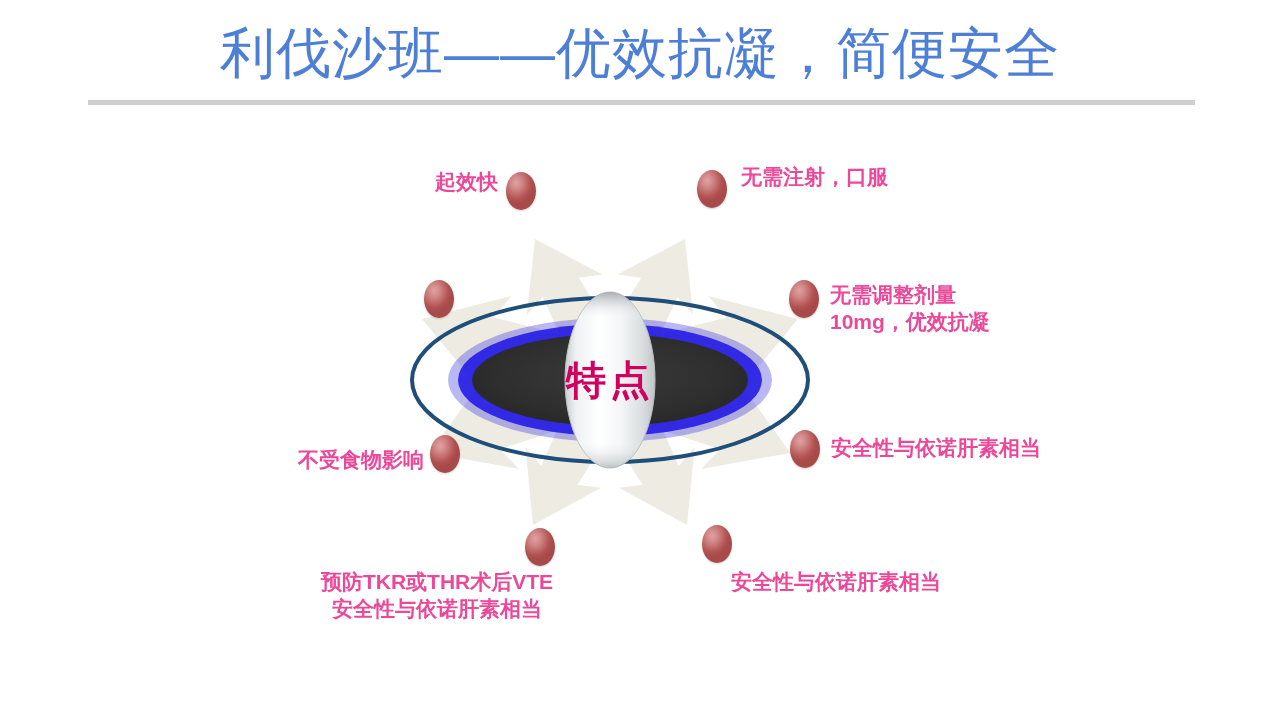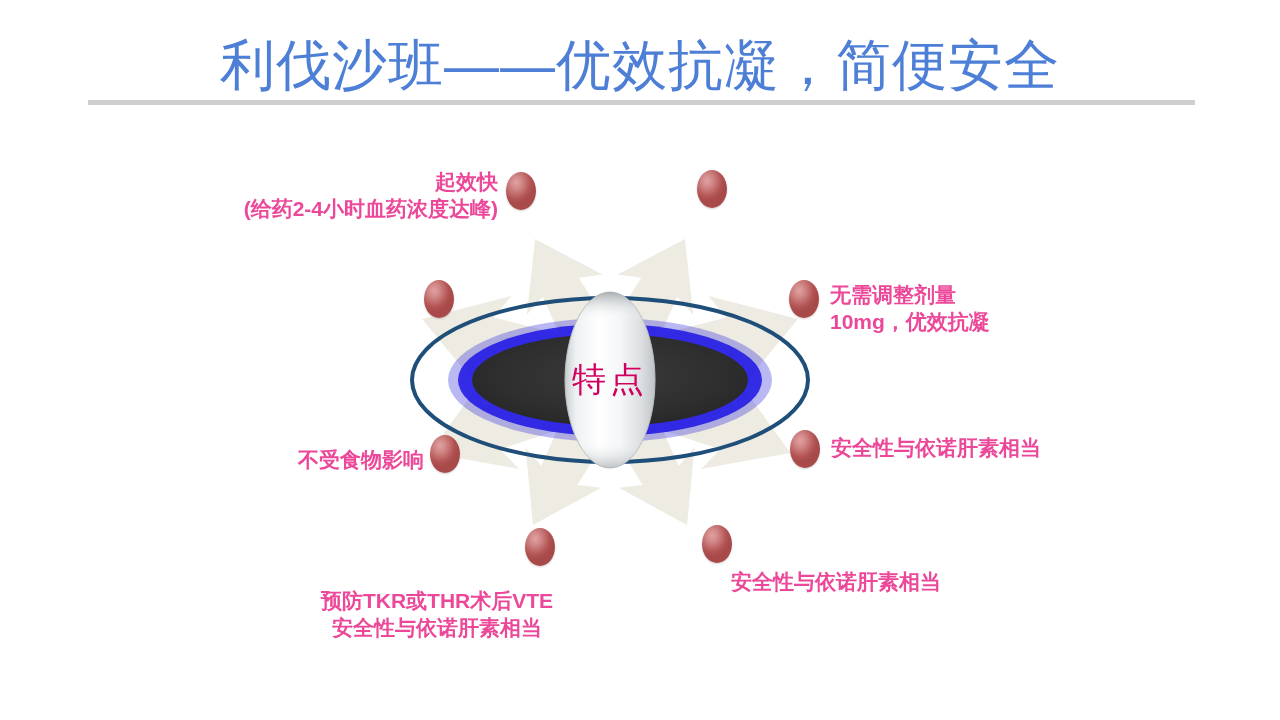--- a/index.html
+++ b/index.html
@@ -12,37 +12,36 @@
   #slide{position:relative;width:1280px;height:720px;background:#fff;}
 
   
   .title{
     position:absolute;left:0;top:22px;width:1280px;
     text-align:center;
     font-size:55px;line-height:62px;font-weight:400;
     color:#4E7FD6;
     letter-spacing:1px;
     white-space:nowrap;
-    margin-top:12px;
   }
   .title-rule{
     position:absolute;left:88px;top:100px;width:1107px;height:5px;
     background:#cfcfcf;
   }
 
   
   .arrows{position:absolute;left:0;top:0;width:1280px;height:720px;}
 
   
   .emblem{position:absolute;left:395px;top:285px;width:430px;height:190px;}
 
   .center-word{
     position:absolute;left:395px;top:285px;width:430px;height:190px;
     display:flex;align-items:center;justify-content:center;
-    font-size:34px;font-weight:400;color:#D1005E;
+    font-size:40px;font-weight:700;color:#D1005E;
     letter-spacing:4px;
     pointer-events:none;
     text-shadow:0 1px 0 rgba(255,255,255,.35);
   }
 
   
   .bullet{
     position:absolute;width:30px;height:38px;border-radius:50%;
     background:
       radial-gradient(ellipse 60% 55% at 34% 28%, #e3a0a0 0%, #d28b8b 28%, #c36d6d 55%, #b35454 78%, #a94a4a 100%);
@@ -129,39 +128,41 @@
   <div class="bullet" style="left:697px;top:170px;"></div>
   <div class="bullet" style="left:424px;top:280px;"></div>
   <div class="bullet" style="left:789px;top:280px;"></div>
   <div class="bullet" style="left:430px;top:435px;"></div>
   <div class="bullet" style="left:790px;top:430px;"></div>
   <div class="bullet" style="left:525px;top:528px;"></div>
   <div class="bullet" style="left:702px;top:525px;"></div>
 
   <div class="label r" style="left:146px;top:168px;width:352px;">
     <span class="ln">起效快</span>
-    <span class="ln">(给药2-4小时血药浓度达峰)</span>
   </div>
 
+  <div class="label l" style="left:741px;top:163px;width:330px;">
+    <span class="ln">无需注射，口服</span>
+  </div>
 
 
   <div class="label l" style="left:830px;top:281px;width:340px;">
     <span class="ln">无需调整剂量</span>
     <span class="ln">10mg，优效抗凝</span>
   </div>
 
   <div class="label r" style="left:96px;top:446px;width:328px;">
     <span class="ln">不受食物影响</span>
   </div>
 
   <div class="label l" style="left:831px;top:434px;width:380px;">
     <span class="ln">安全性与依诺肝素相当</span>
   </div>
 
-  <div class="label c" style="left:274px;top:568px;width:326px;margin-top:19px;">
+  <div class="label c" style="left:274px;top:568px;width:326px;">
     <span class="ln">预防TKR或THR术后VTE</span>
     <span class="ln">安全性与依诺肝素相当</span>
   </div>
 
   <div class="label c" style="left:700px;top:568px;width:272px;">
     <span class="ln">安全性与依诺肝素相当</span>
   </div>
 
 </div>
 

